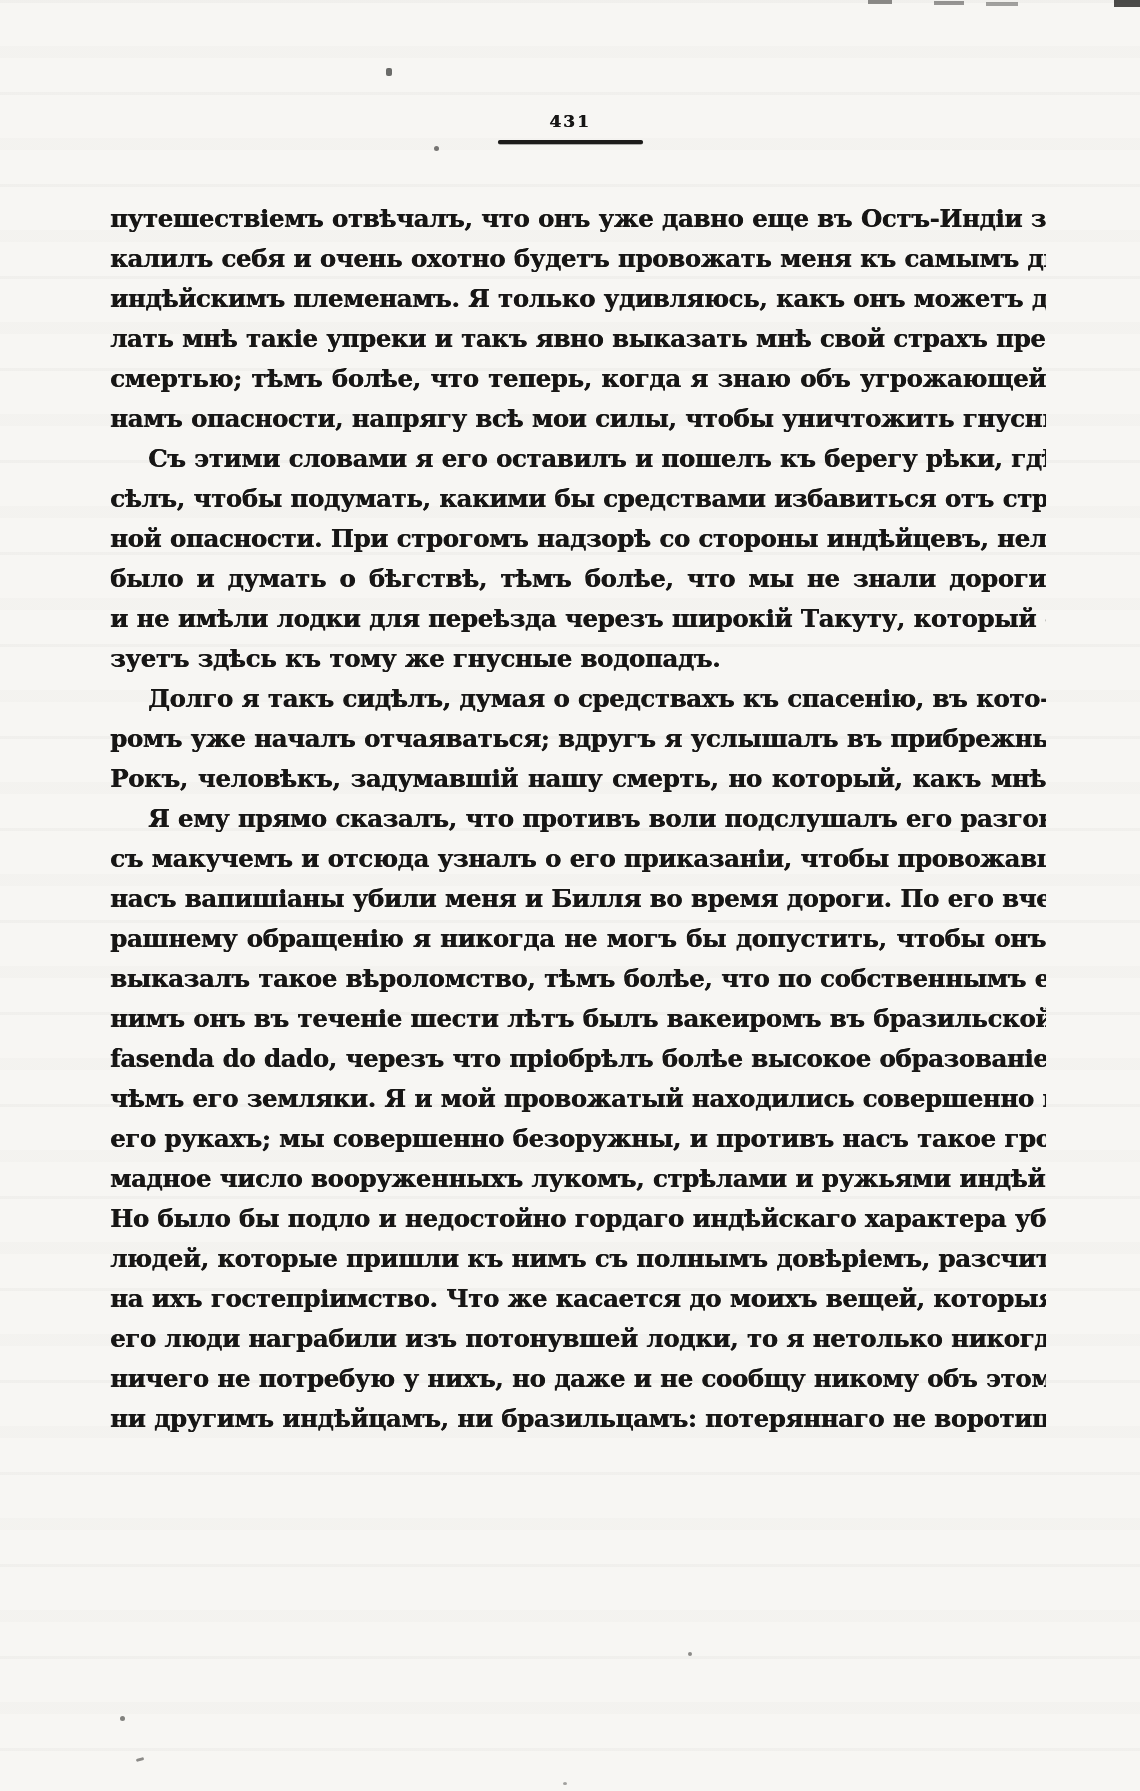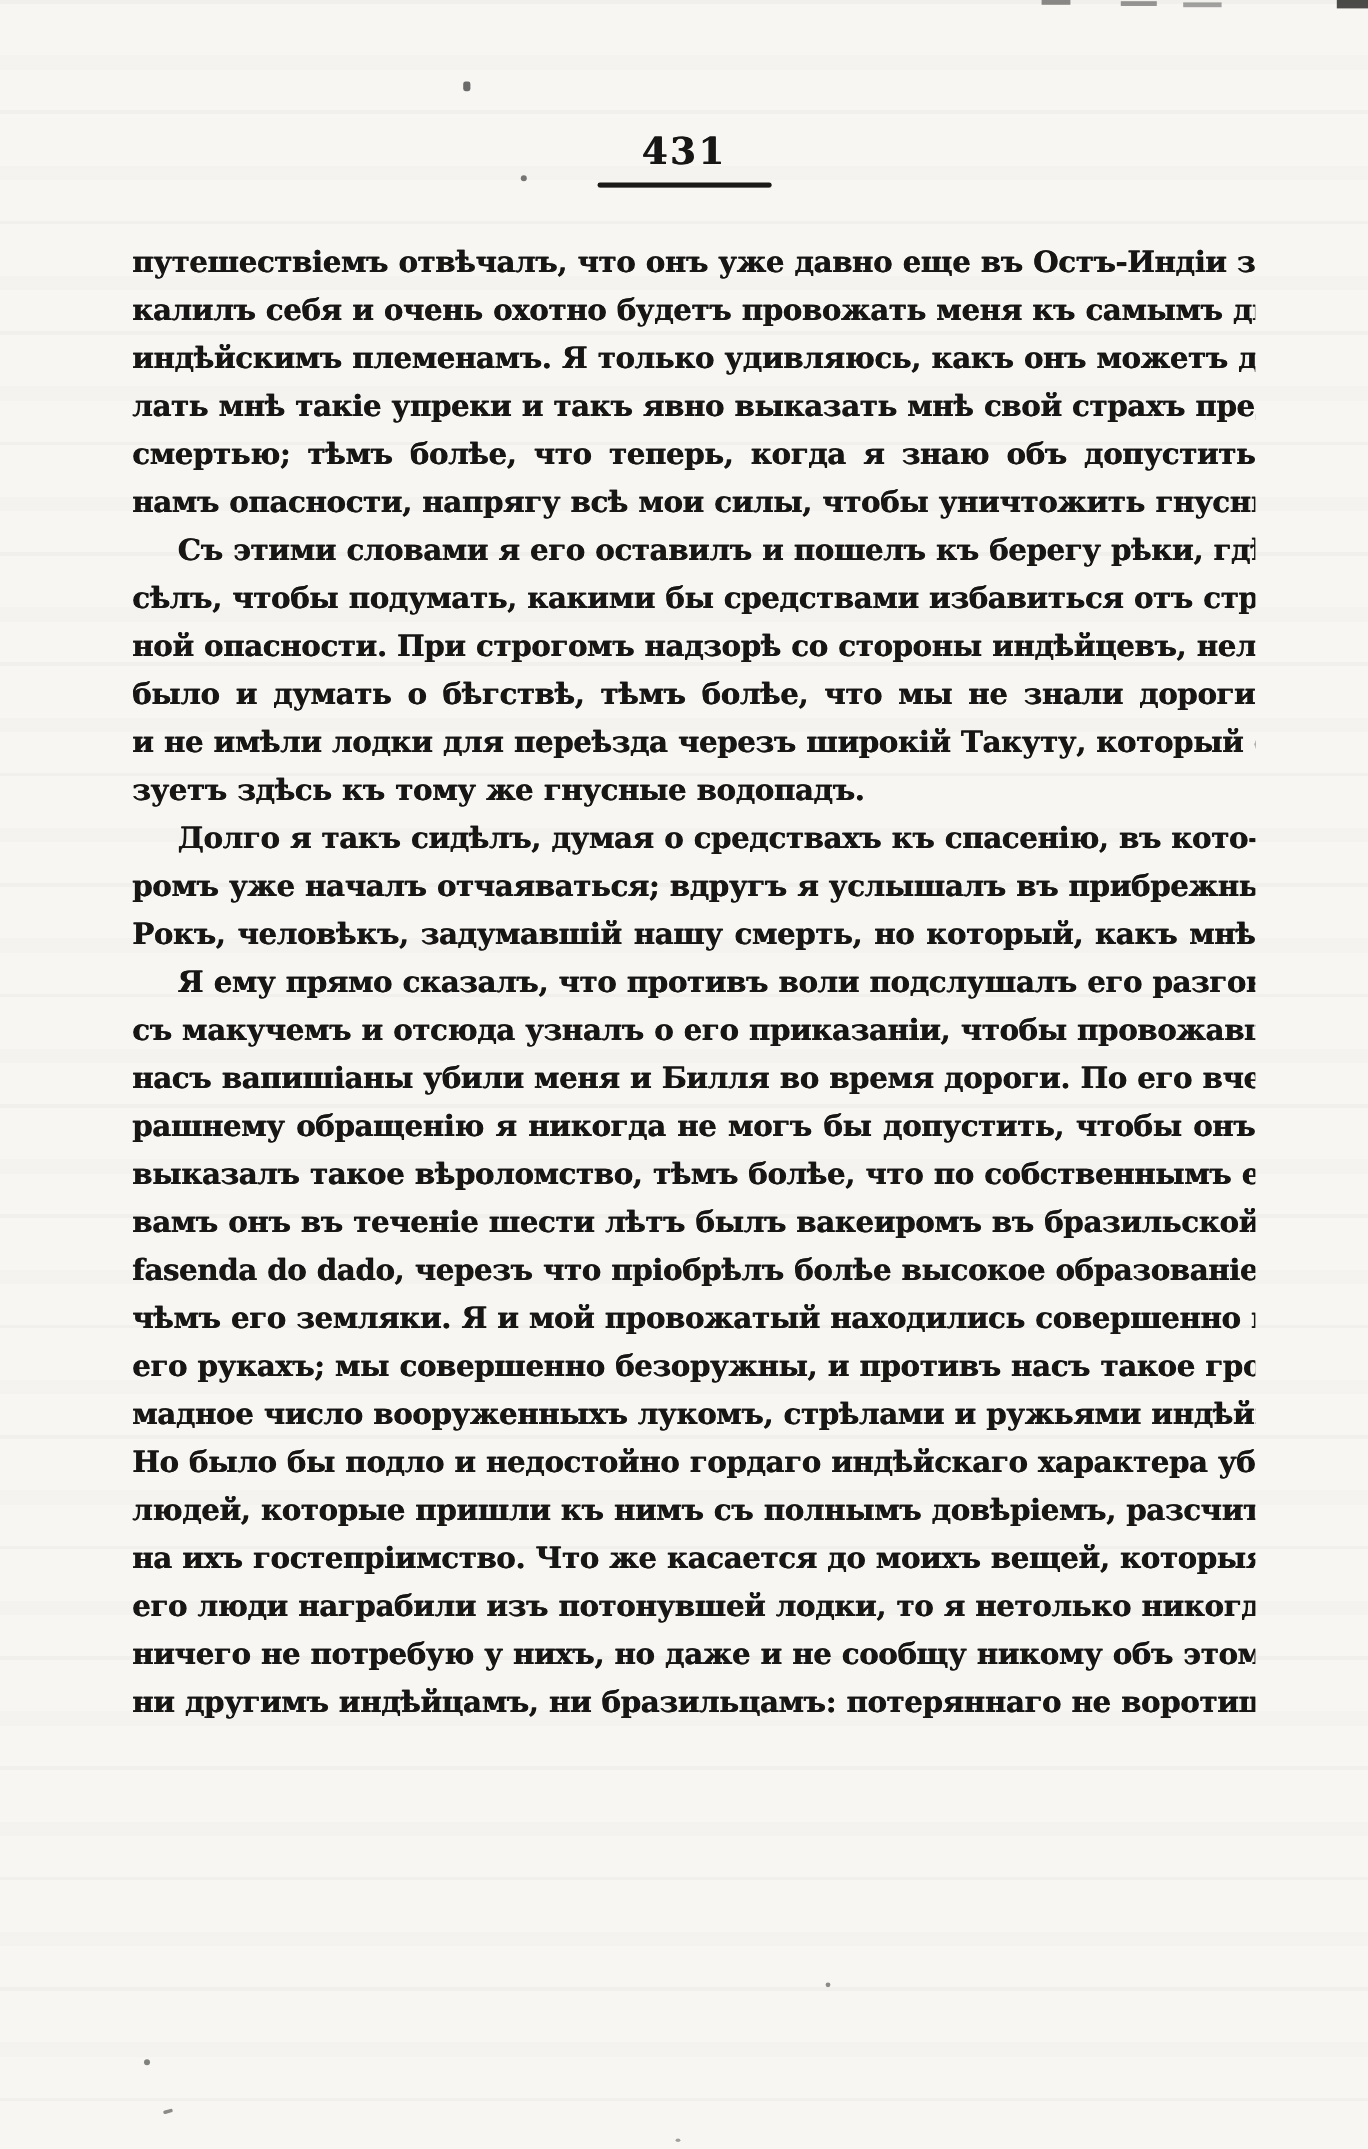--- a/index.html
+++ b/index.html
@@ -35,21 +35,21 @@
 
   .folio-wrap{
     position:absolute;
     top:112px;
     left:0;
     width:100%;
     text-align:center;
   }
   .folio{
     display:inline-block;
-    font-size:31px;
+    font-size:17px;
     font-weight:700;
     letter-spacing:2px;
     line-height:1;
     text-shadow:0.5px 0 0 currentColor;
   }
   .folio-rule{
     width:145px;
     height:4px;
     background:#1b1a18;
     margin:9px auto 0;
@@ -117,21 +117,21 @@
     <div class="folio">431</div>
     <div class="folio-rule"></div>
   </header>
 
   <main class="page-body" id="page-body">
       <div class="para">
         <div class="line">путешествіемъ отвѣчалъ, что онъ уже давно еще въ Остъ-Индіи за-</div>
         <div class="line">калилъ себя и очень охотно будетъ провожать меня къ самымъ дикимъ</div>
         <div class="line">индѣйскимъ племенамъ. Я только удивляюсь, какъ онъ можетъ дѣ-</div>
         <div class="line">лать мнѣ такіе упреки и такъ явно выказать мнѣ свой страхъ предъ</div>
-        <div class="line">смертью; тѣмъ болѣе, что теперь, когда я знаю объ допустить</div>
+        <div class="line">смертью; тѣмъ болѣе, что теперь, когда я знаю объ угрожающей</div>
         <div class="line">намъ опасности, напрягу всѣ мои силы, чтобы уничтожить гнусные</div>
       </div>
       <div class="para indent">
         <div class="line">Съ этими словами я его оставилъ и пошелъ къ берегу рѣки, гдѣ</div>
         <div class="line">сѣлъ, чтобы подумать, какими бы средствами избавиться отъ страш-</div>
         <div class="line">ной опасности. При строгомъ надзорѣ со стороны индѣйцевъ, нельзя</div>
         <div class="line">было и думать о бѣгствѣ, тѣмъ болѣе, что мы не знали дороги</div>
         <div class="line">и не имѣли лодки для переѣзда черезъ широкій Такуту, который обра-</div>
         <div class="line no-stretch">зуетъ здѣсь къ тому же гнусные водопадъ.</div>
       </div>
@@ -139,21 +139,21 @@
         <div class="line">Долго я такъ сидѣлъ, думая о средствахъ къ спасенію, въ кото-</div>
         <div class="line">ромъ уже началъ отчаяваться; вдругъ я услышалъ въ прибрежныхъ</div>
         <div class="line">Рокъ, человѣкъ, задумавшій нашу смерть, но который, какъ мнѣ</div>
       </div>
       <div class="para indent">
         <div class="line">Я ему прямо сказалъ, что противъ воли подслушалъ его разговоръ</div>
         <div class="line">съ макучемъ и отсюда узналъ о его приказаніи, чтобы провожавшіе</div>
         <div class="line">насъ вапишіаны убили меня и Билля во время дороги. По его вче-</div>
         <div class="line">рашнему обращенію я никогда не могъ бы допустить, чтобы онъ</div>
         <div class="line">выказалъ такое вѣроломство, тѣмъ болѣе, что по собственнымъ его сло-</div>
-        <div class="line">вамъ онъ въ теченіе шести лѣтъ былъ вакеиромъ въ бразильской</div>
+        <div class="line">нимъ онъ въ теченіе шести лѣтъ былъ вакеиромъ въ бразильской</div>
         <div class="line">fasenda do dado, черезъ что пріобрѣлъ болѣе высокое образованіе,</div>
         <div class="line">чѣмъ его земляки. Я и мой провожатый находились совершенно въ</div>
         <div class="line">его рукахъ; мы совершенно безоружны, и противъ насъ такое гро-</div>
         <div class="line">мадное число вооруженныхъ лукомъ, стрѣлами и ружьями индѣйцевъ.</div>
         <div class="line">Но было бы подло и недостойно гордаго индѣйскаго характера убить</div>
         <div class="line">людей, которые пришли къ нимъ съ полнымъ довѣріемъ, разсчитывая</div>
         <div class="line">на ихъ гостепріимство. Что же касается до моихъ вещей, которыя</div>
         <div class="line">его люди награбили изъ потонувшей лодки, то я нетолько никогда</div>
         <div class="line">ничего не потребую у нихъ, но даже и не сообщу никому объ этомъ</div>
         <div class="line">ни другимъ индѣйцамъ, ни бразильцамъ: потеряннаго не воротишь!</div>

